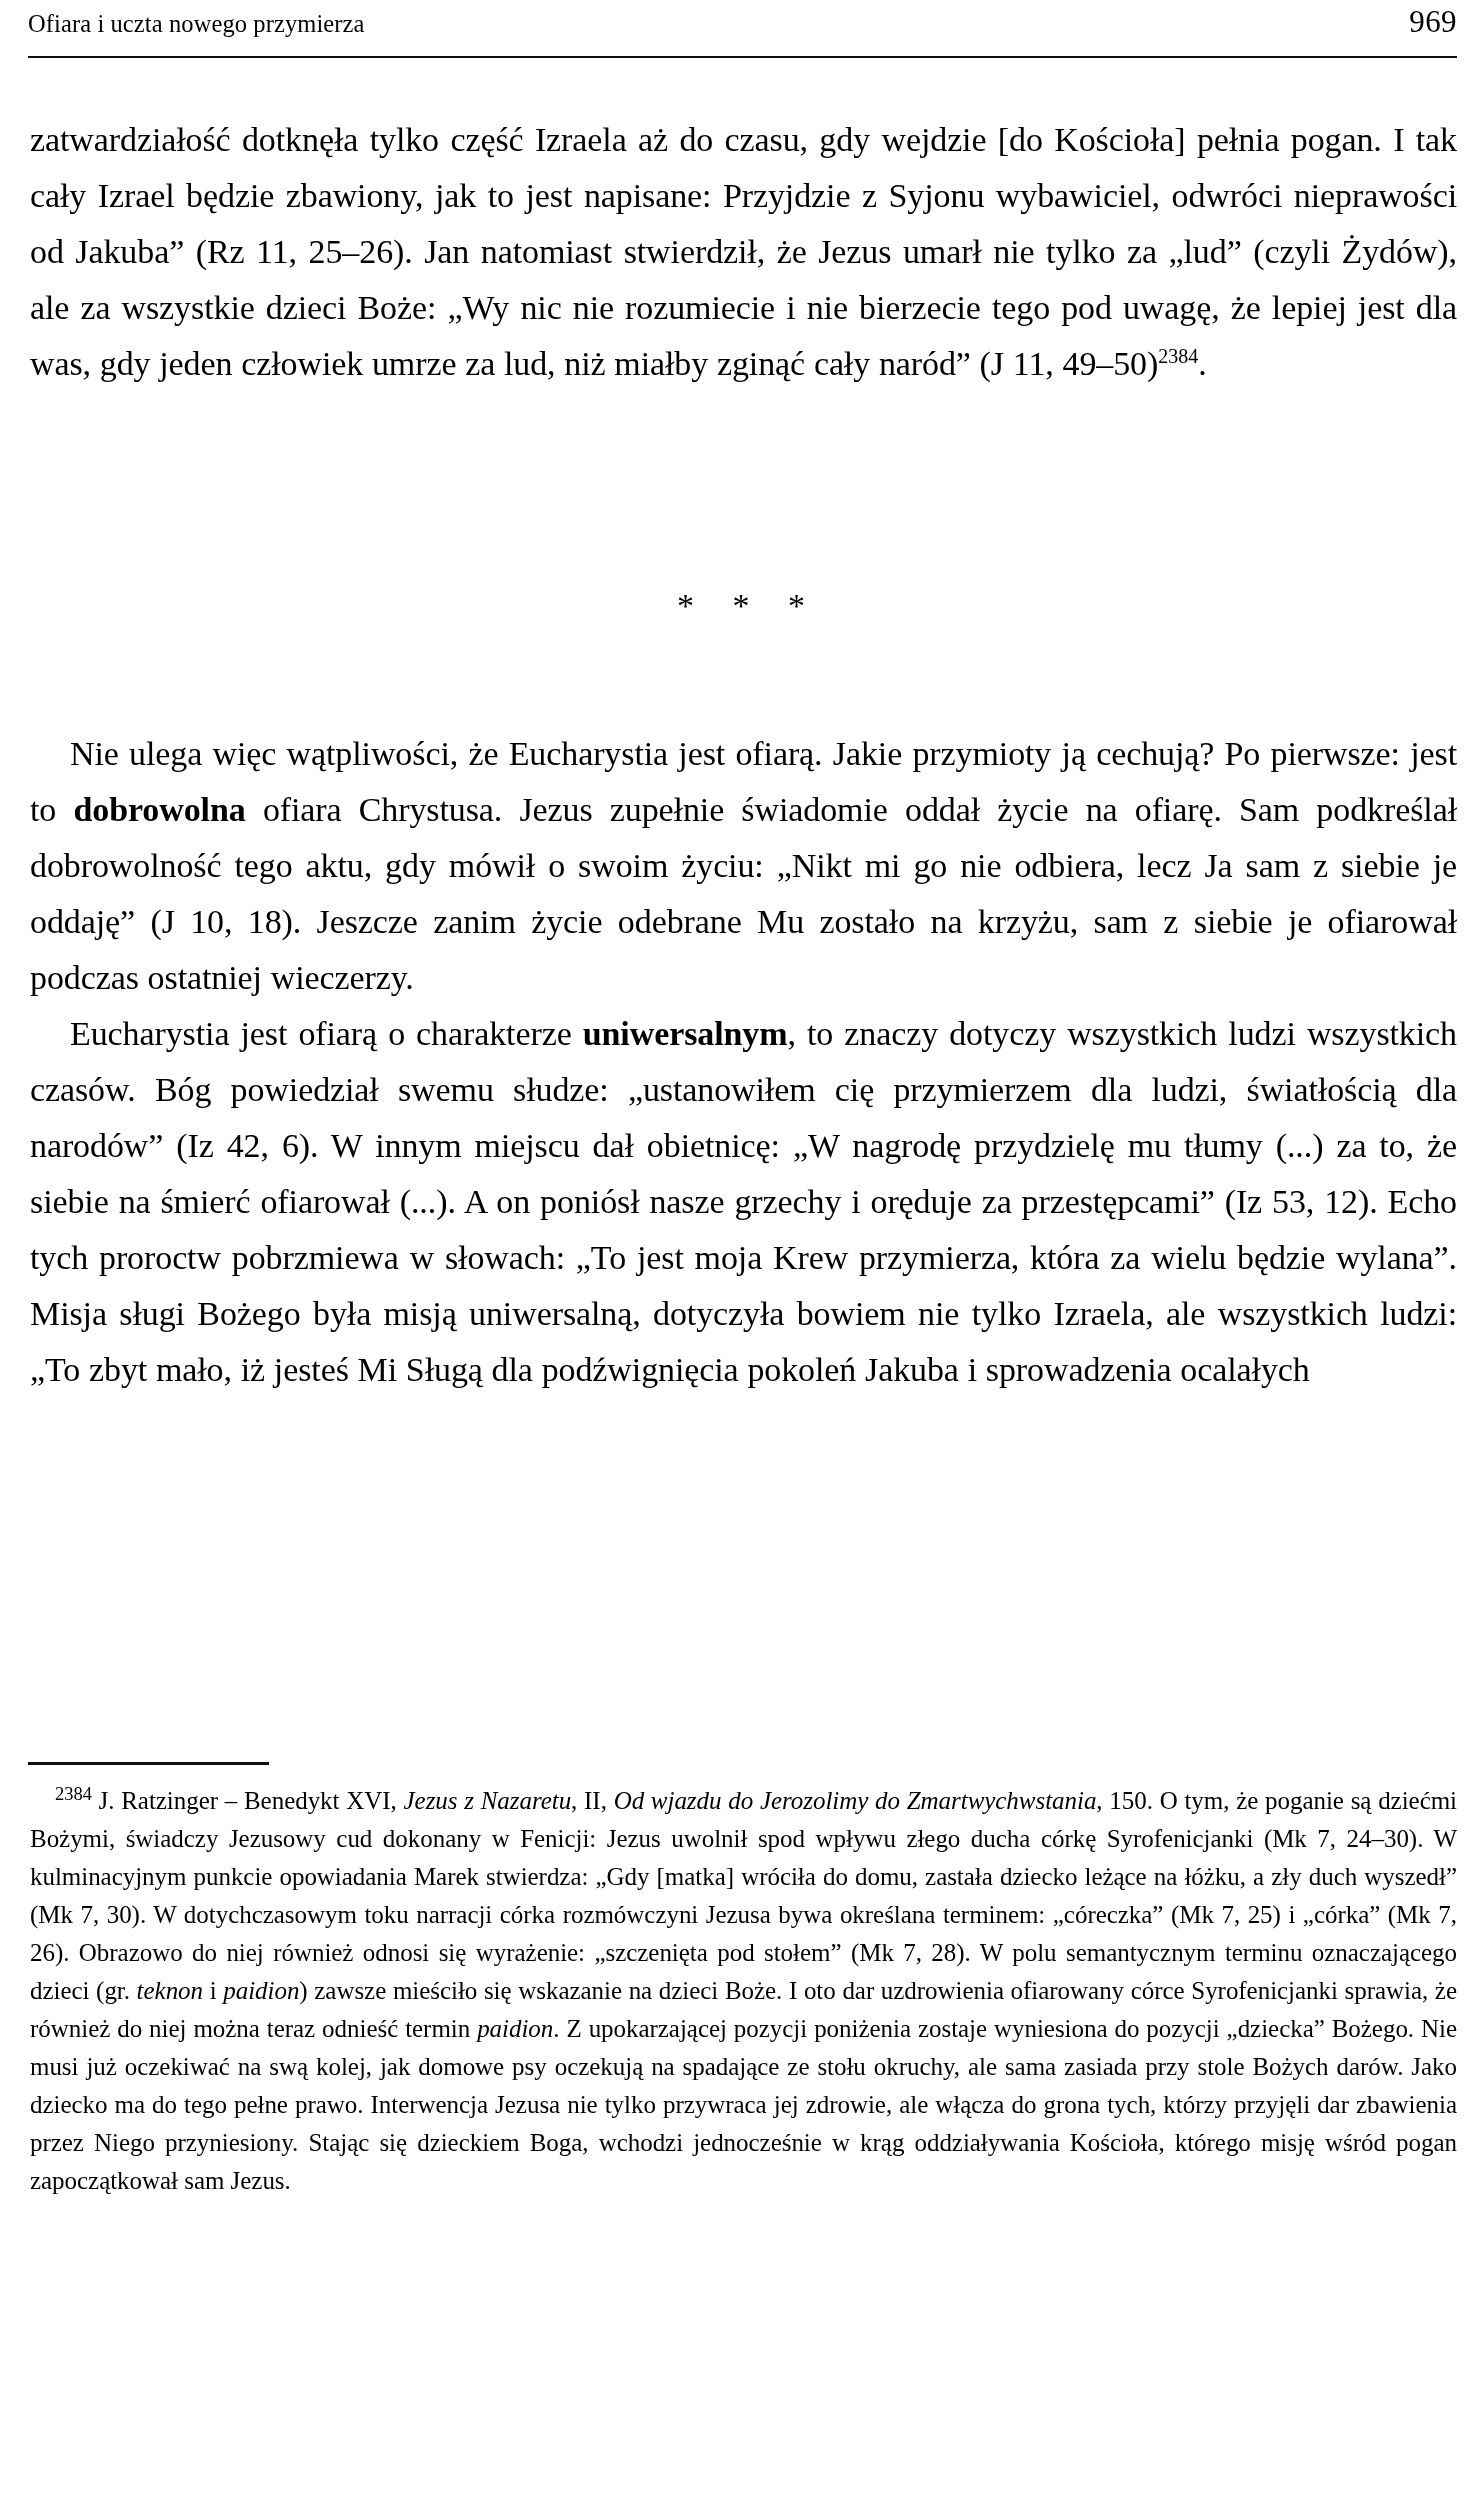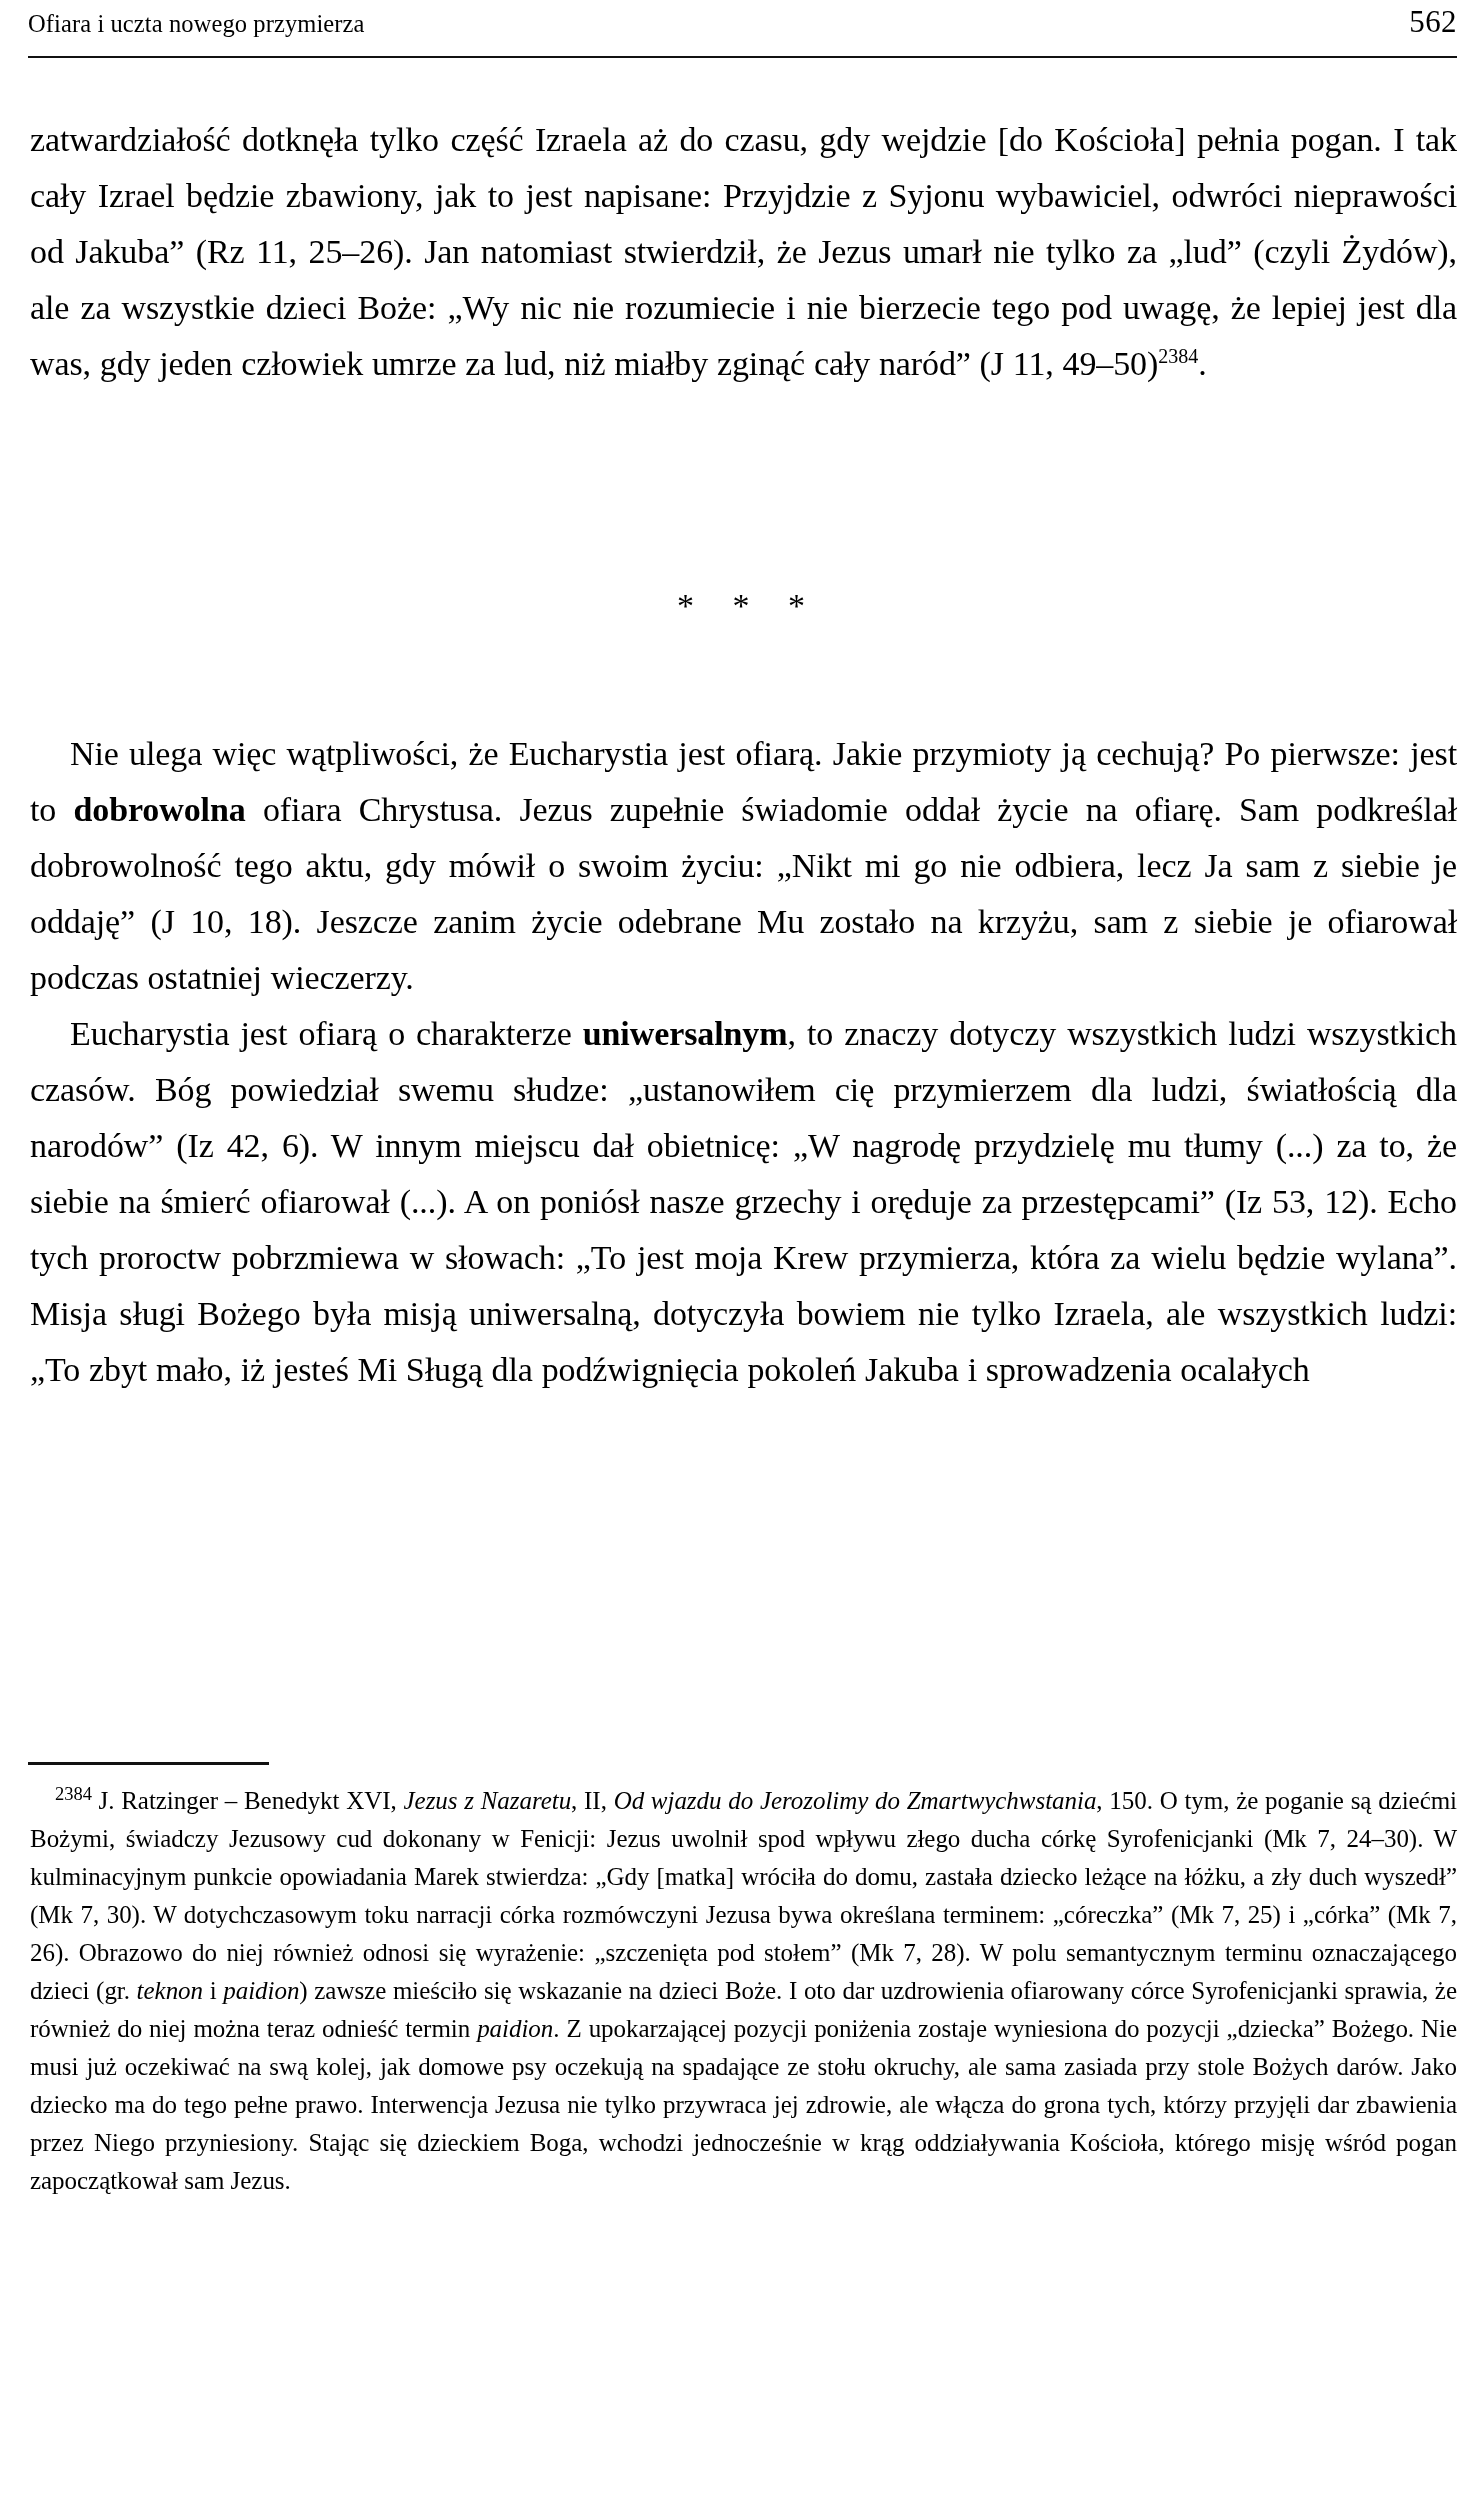--- a/index.html
+++ b/index.html
@@ -132,21 +132,21 @@
   }
   i, em { font-style: italic; margin-top: 21px; }
 </style>
 </head>
 <body>
 
 <div class="page">
 
   <div class="running-head">
     <div class="running-title">Ofiara i uczta nowego przymierza</div>
-    <div class="page-number">562</div>
+    <div class="page-number">969</div>
   </div>
   <div class="head-rule"></div>
 
   <div class="body-block" id="block-1">
     <p class="last-line-left">zatwardziałość dotknęła tylko część Izraela aż do czasu, gdy wejdzie [do Kościoła] pełnia pogan. I tak cały Izrael będzie zbawiony, jak to jest napisane: Przyjdzie z Syjonu wybawiciel, odwróci nieprawości od Jakuba” (Rz 11, 25–26). Jan natomiast stwierdził, że Jezus umarł nie tylko za „lud” (czyli Żydów), ale za wszystkie dzieci Boże: „Wy nic nie rozumiecie i nie bierzecie tego pod uwagę, że lepiej jest dla was, gdy jeden człowiek umrze za lud, niż miałby zginąć cały naród” (J 11, 49–50)<sup class="fn">2384</sup>.</p>
   </div>
 
   <div class="asterisks">* * *</div>
 
   <div class="body-block" id="block-2">

